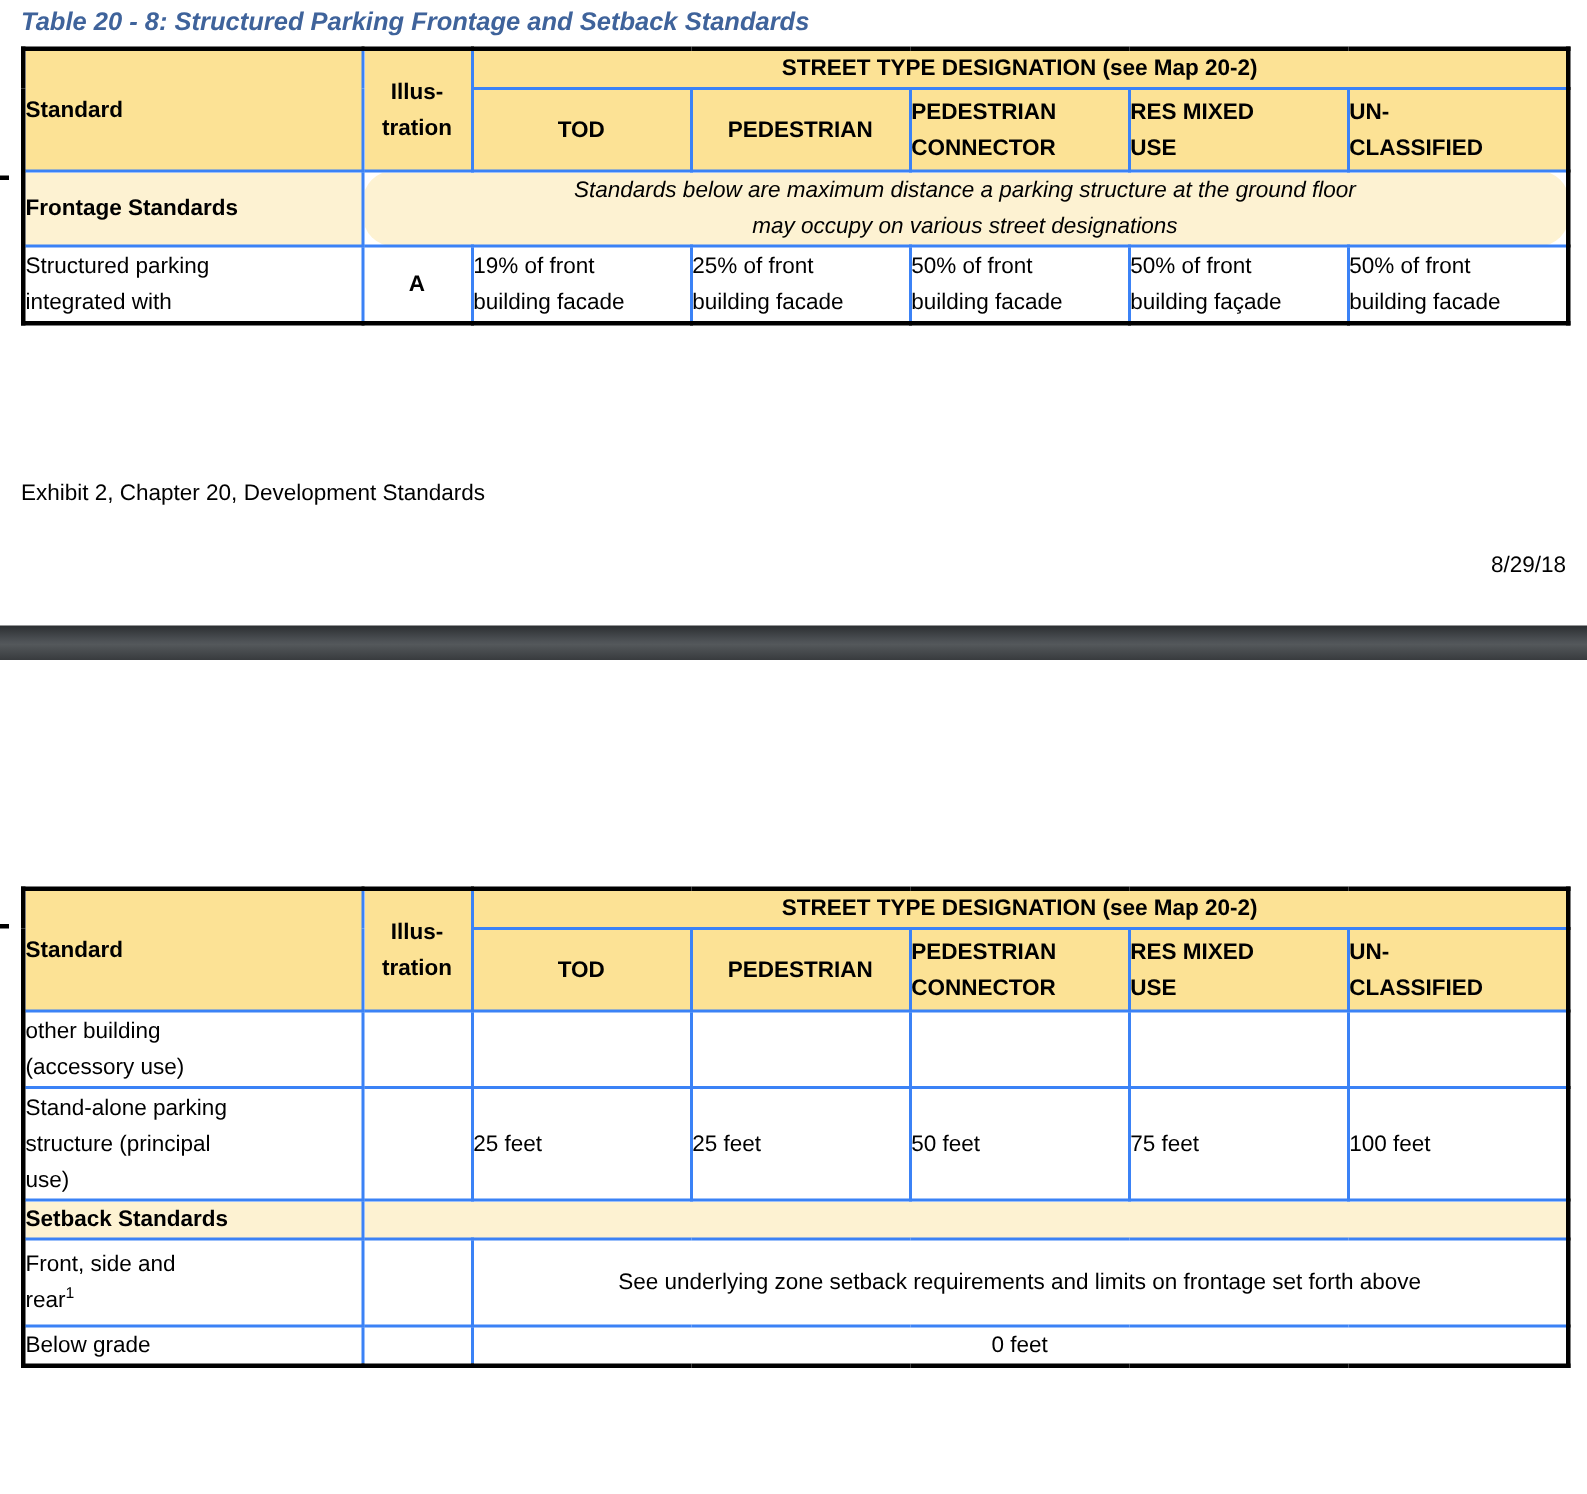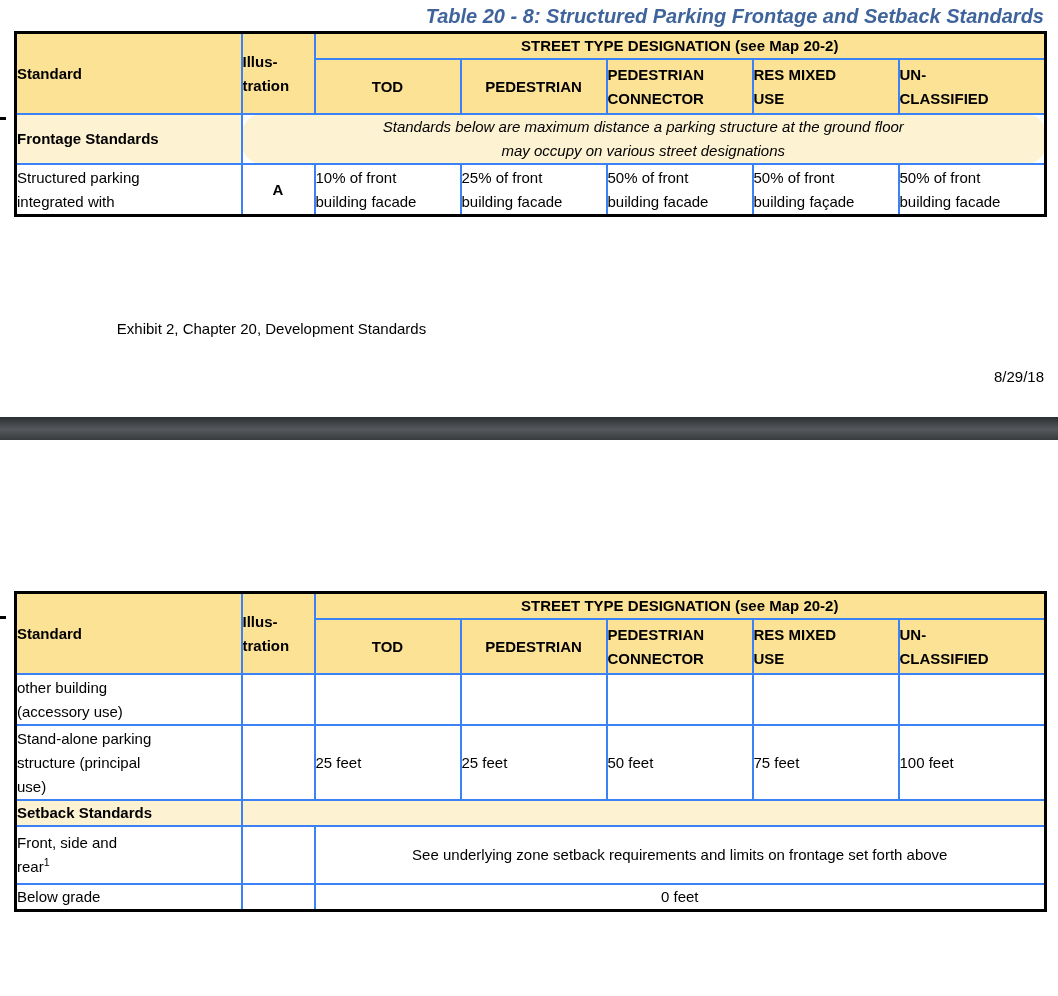--- a/index.html
+++ b/index.html
@@ -2,38 +2,38 @@
 <html style="--header-yellow: #FCE295; --pale-yellow: #FDF2D2; --caption-blue: #3F639B;"><head>
 <meta charset="utf-8">
 <style>
   html,body{margin:0;padding:0;background:#fff;}
   .page{
     position:relative;width:1058px;height:996px;background:#fff;
     font-family:"Liberation Sans",sans-serif;color:#000;overflow:hidden;
   }
   .caption{
     position:absolute;left:14px;top:5px;width:1030px;
-    font-size:20px;font-style:italic;font-weight:700;color:var(--caption-blue,#3F639B);text-align:right;
+    font-size:17px;font-style:italic;font-weight:700;color:var(--caption-blue,#3F639B);
   }
   table.std{
     position:absolute;left:14px;width:1030px;
     border-collapse:collapse;table-layout:fixed;
     border:3px solid #000;
   }
   #table1{top:31px;}
   #table2{top:591px;}
   table.std td{
     border:2px solid #3b82f6;font-size:15px;padding:0;vertical-align:middle;
     overflow:hidden;line-height:24px;
   }
   .pre{white-space:pre-line;}
   .hdr{background:var(--header-yellow,#FCE295);font-weight:700;}
   .pale{background:var(--pale-yellow,#FDF2D2);}
   td.std-head{vertical-align:bottom;padding:0 0 7px 14px;font-size:16px;}
-  td.illus-head{vertical-align:bottom;padding-bottom:8px;font-size:13px;line-height:16px;}
+  td.illus-head{vertical-align:bottom;text-align:center;padding-bottom:8px;font-size:13px;line-height:16px;}
   td.street-head{text-align:center;font-size:16px;height:22px;}
   td.col-head{vertical-align:bottom;padding:0 0 8px 8px;font-size:15.5px;line-height:22px;}
   td.col-head.center{text-align:center;padding-left:0;}
   tr.hr2 td{height:53px;}
   td.section-label{font-weight:700;padding-left:14px;font-size:16px;}
   tr.t1r3 td{height:41px;}
   td.note-cell{font-style:italic;text-align:center;font-size:14.5px;line-height:20px;border-radius:20px;}
   tr.t1r4 td{height:49px;}
   td.label-cell{padding-left:48px;}
   td.value-cell{padding-left:7px;}
@@ -42,21 +42,21 @@
   tr.t2r3 td{height:49px;}
   tr.t2r4 td{height:73px;}
   tr.t2r5 td{height:24px;}
   tr.t2r6 td{height:56px;}
   tr.t2r7 td{height:22px;}
   sup{font-size:10.5px;line-height:0;}
   .page-footer{
     position:absolute;left:14px;top:320px;width:1030px;display:flex;
     font-size:15px;
   }
-  .page-footer .f-left{flex:1;text-align:center;}
+  .page-footer .f-left{flex:1;text-align:left;}
   .page-footer .f-center{flex:1;text-align:center;}
   .page-footer .f-right{flex:1;text-align:right;margin-top:48px;}
   .separator{
     position:absolute;left:0;top:417px;width:1058px;height:23px;
     background:linear-gradient(180deg,#2b2e31 0%,#4e5256 45%,#54585b 55%,#383b3e 100%);
   }
   .tick{position:absolute;left:0;width:6px;height:3px;background:#000;}
   #tick1{top:117px;}
   #tick2{top:616px;}
   .footnote{
@@ -100,21 +100,21 @@
     </tr>
     <tr class="t1r3">
       <td class="pale section-label">Frontage Standards</td>
       <td colspan="6" class="pale note-cell pre">Standards below are maximum distance a parking structure at the ground floor
 may occupy on various street designations</td>
     </tr>
     <tr class="t1r4">
       <td class="label-cell pre">Structured parking
 integrated with</td>
       <td class="illus-val">A</td>
-      <td class="value-cell pre">10% of front
+      <td class="value-cell pre">19% of front
 building facade</td>
       <td class="value-cell pre">25% of front
 building facade</td>
       <td class="value-cell pre">50% of front
 building facade</td>
       <td class="value-cell pre">50% of front
 building façade</td>
       <td class="value-cell pre">50% of front
 building facade</td>
     </tr>

